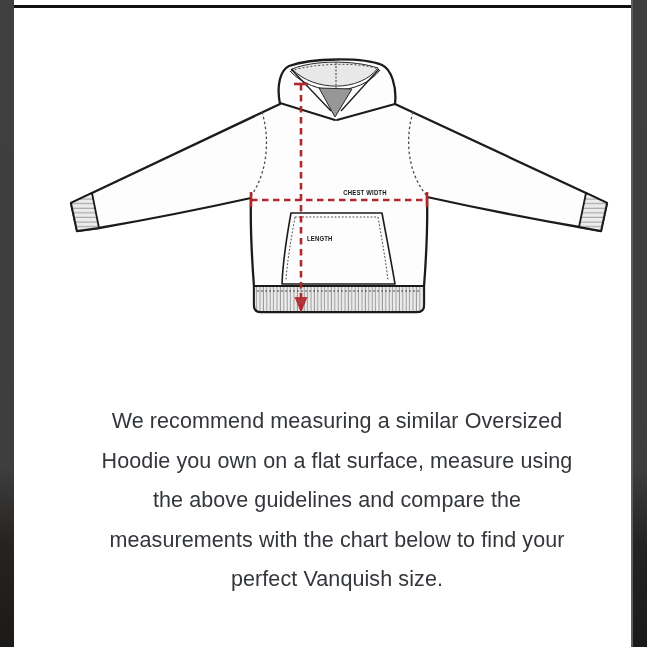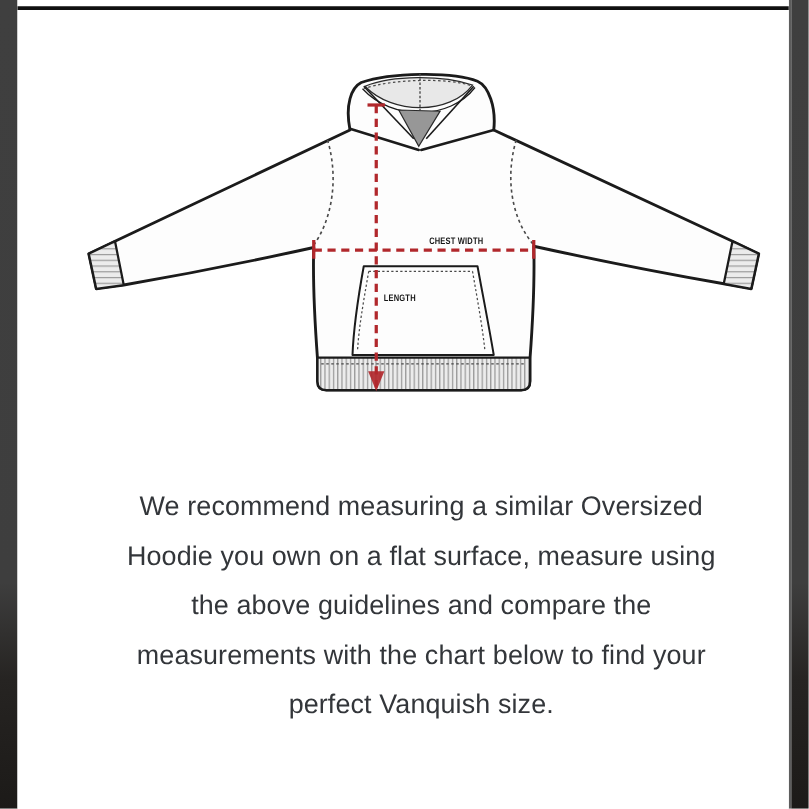--- a/index.html
+++ b/index.html
@@ -30,21 +30,21 @@
     font-family: "Liberation Sans", sans-serif;
     font-weight: bold; font-size: 7.5px; fill: #161616; letter-spacing: 0.2px;
   }
 
   .copy {
     position: absolute; left: 40px; width: 566px; top: 347px;
     text-align: center; white-space: pre-line;
     font-size: 21.5px; line-height: 39.4px; color: #33363a;
     letter-spacing: 0.1px;
   }
-  .copy p { margin: 0; }
+  .copy p { margin: 16px; }
   .copy p.first { margin-bottom: 27px; }
 </style>
 </head>
 <body>
 
 <div class="stage">
   <div class="gutter gutter-left"></div>
   <div class="gutter gutter-right"></div>
 
   <div class="panel">

